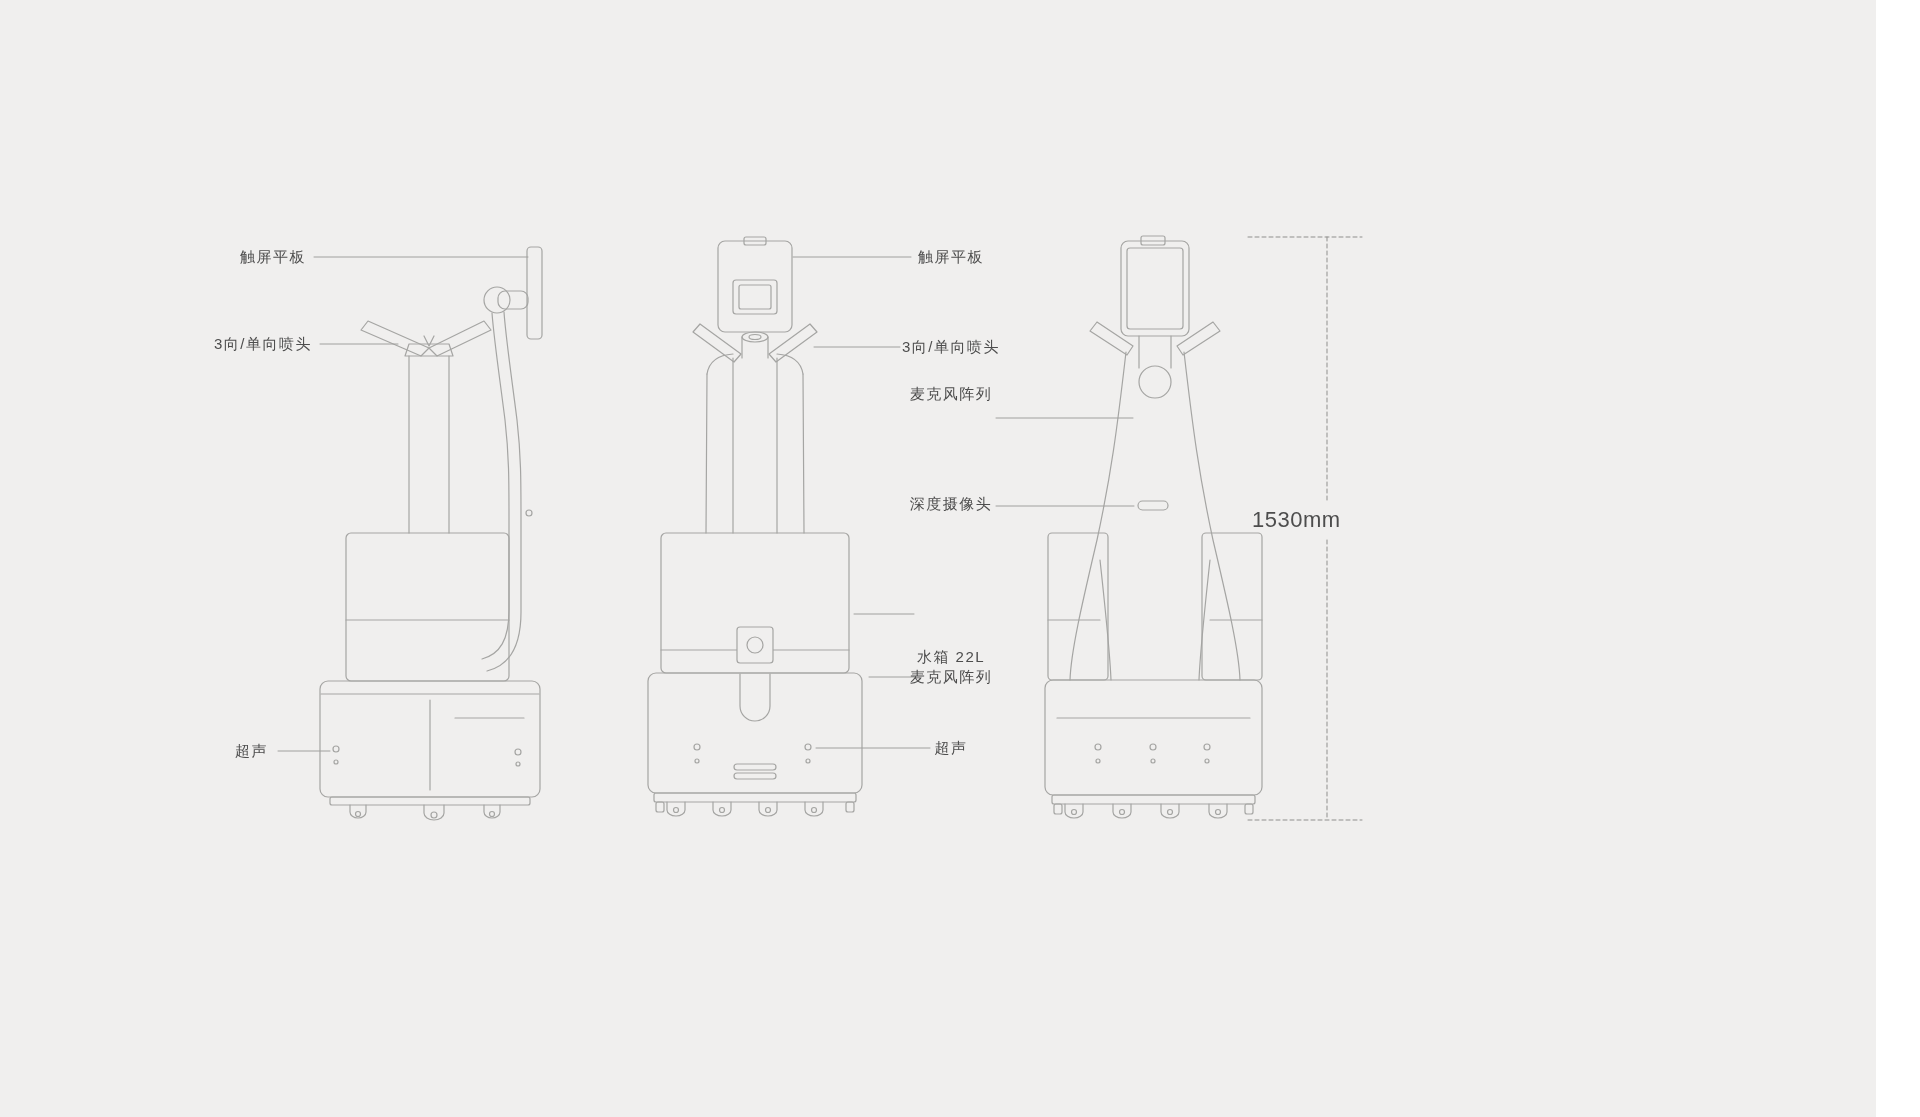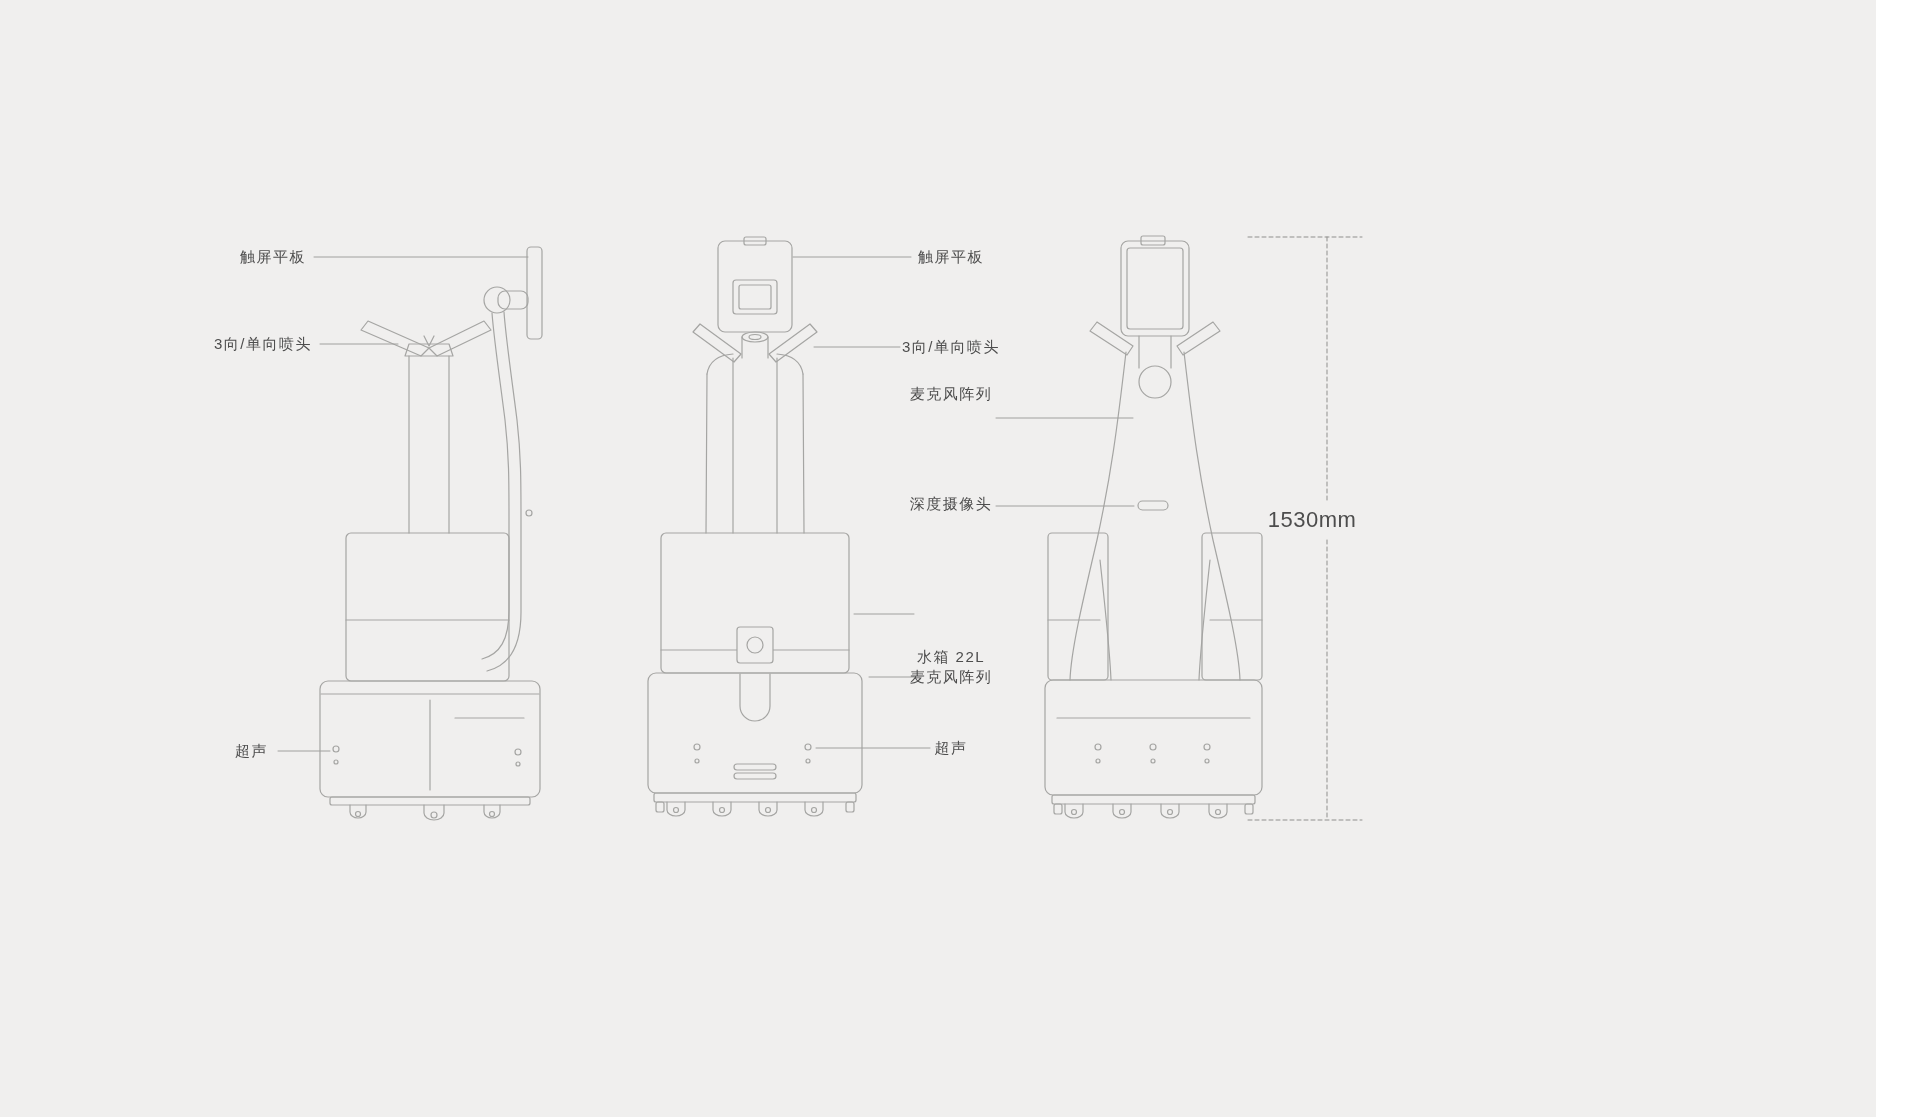--- a/index.html
+++ b/index.html
@@ -20,21 +20,20 @@
     white-space:nowrap;
     line-height:18px;
   }
   .label.right-align{text-align:right;}
   .label.center-align{text-align:center;}
   .dim-label{
     position:absolute;
     font-size:22px;
     color:#4d4d4d;
     letter-spacing:0.5px;
-    text-align:center;
     white-space:nowrap;
   }
 </style>
 </head>
 <body>
 
 <div class="canvas">
 
   <svg class="diagram-svg" width="1920" height="1117" viewBox="0 0 1920 1117" fill="none" stroke="#a5a5a3" stroke-width="1.2" stroke-linecap="round" stroke-linejoin="round">
 

